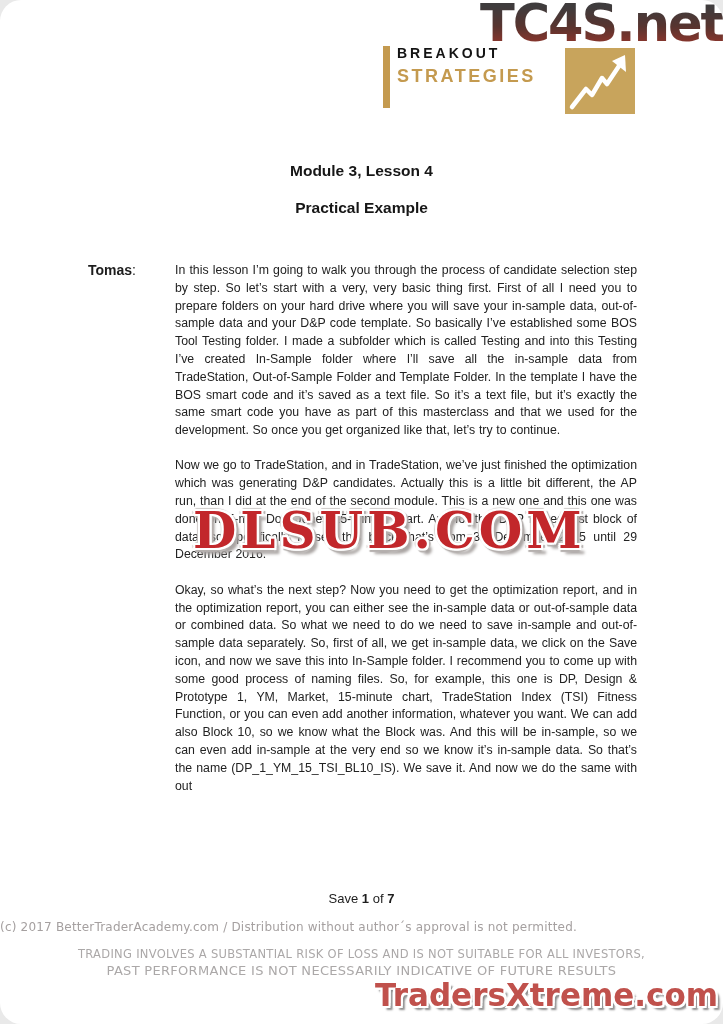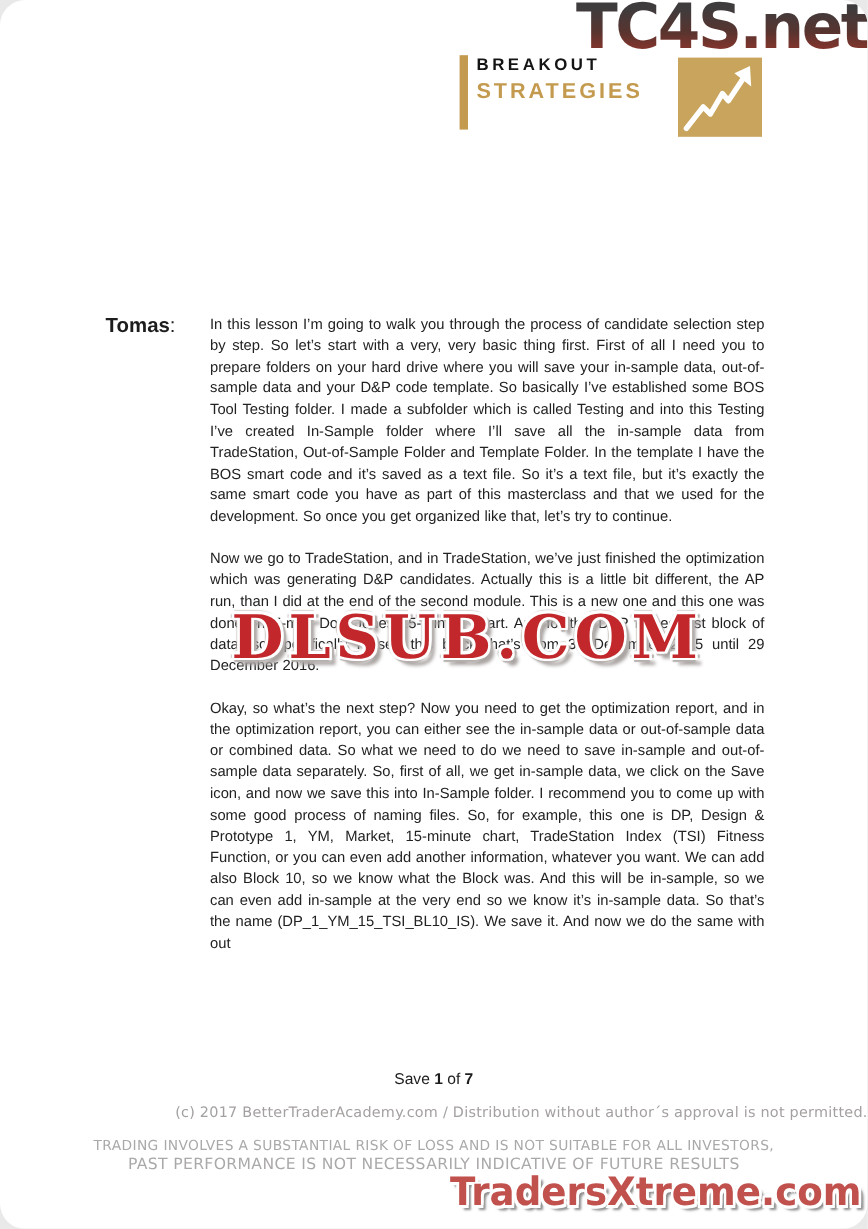--- a/index.html
+++ b/index.html
@@ -48,33 +48,33 @@
   .logo-l2{font-size:18px;font-weight:700;letter-spacing:2.5px;color:#c49a4f;line-height:22px;}
   .logo-l3{font-size:13.5px;font-weight:400;letter-spacing:5.5px;color:#2b2b2b;line-height:19px;}
   .logo-square{position:absolute;left:182px;top:8px;width:70px;height:66px;background:#c8a45c;}
   .logo-square svg{display:block;width:70px;height:66px;}
   
   .titles{position:absolute;top:162px;left:0;width:100%;text-align:center;}
   .title-line{font-size:15.5px;font-weight:700;color:#161616;}
   .title-line + .title-line{margin-top:19px;}
   
   .transcript{position:absolute;top:262px;left:88px;width:549px;}
-  .speaker{position:absolute;left:0;top:0;font-size:17px;color:#1d1d1d;}
+  .speaker{position:absolute;left:0;top:0;font-size:14px;color:#1d1d1d;}
   .speaker b{font-weight:700;}
   .body-col{margin-left:87px;width:462px;}
   .para{
     margin:0 0 17.5px 0;text-align:justify;
     font-size:12.3px;line-height:17.8px;color:#222;
     word-spacing:0.3px;
   }
   
   .pagenum{position:absolute;top:891px;left:0;width:100%;text-align:center;
     font-size:13px;color:#1d1d1d;}
   .pagenum b{font-weight:700;}
-  .copyright{position:absolute;top:920px;left:0;width:100%;text-align:right;
+  .copyright{position:absolute;top:920px;left:0;width:100%;text-align:left;
     font-family:"DejaVu Sans",sans-serif;font-size:12px;color:#a5a0a0;letter-spacing:0.2px;}
   .disc1{position:absolute;top:947px;left:0;width:100%;text-align:center;
     font-family:"DejaVu Sans",sans-serif;font-size:11.5px;color:#aba8a8;letter-spacing:0.3px;}
   .disc2{position:absolute;top:963px;left:0;width:100%;text-align:center;
     font-family:"DejaVu Sans",sans-serif;font-size:13px;color:#aba8a8;letter-spacing:0.3px;}
 </style>
 </head>
 <body>
 
 <div class="page">
@@ -90,20 +90,24 @@
       <div class="logo-l2">STRATEGIES</div>
     </div>
     <div class="logo-square">
       <svg viewBox="0 0 70 66" xmlns="http://www.w3.org/2000/svg">
         <polyline points="7,59 21,41 27,47 37,30 42,36 56,15" fill="none" stroke="#ffffff" stroke-width="4.5" stroke-linecap="round" stroke-linejoin="round"></polyline>
         <polygon points="60,7 61,24 47,13" fill="#ffffff"></polygon>
       </svg>
     </div>
   </div>
 
+  <div class="titles">
+    <div class="title-line">Module 3, Lesson 4</div>
+    <div class="title-line">Practical Example</div>
+  </div>
 
   <div class="transcript">
     <div class="speaker">
       <b>Tomas</b><span>:</span>
     </div>
     <div class="body-col">
       <p class="para">In this lesson I’m going to walk you through the process of candidate selection step by step. So let’s start with a very, very basic thing first. First of all I need you to prepare folders on your hard drive where you will save your in-sample data, out-of-sample data and your D&amp;P code template. So basically I’ve established some BOS Tool Testing folder. I made a subfolder which is called Testing and into this Testing I’ve created In-Sample folder where I’ll save all the in-sample data from TradeStation, Out-of-Sample Folder and Template Folder. In the template I have the BOS smart code and it’s saved as a text file. So it’s a text file, but it’s exactly the same smart code you have as part of this masterclass and that we used for the development. So once you get organized like that, let’s try to continue.</p>
       <p class="para">Now we go to TradeStation, and in TradeStation, we’ve just finished the optimization which was generating D&amp;P candidates. Actually this is a little bit different, the AP run, than I did at the end of the second module. This is a new one and this one was done on E-mini Dow Jones 15-minute chart. And for this D&amp;P I used last block of data, so specifically I used this block that’s from 30 December 2015 until 29 December 2016.</p>
       <p class="para">Okay, so what’s the next step? Now you need to get the optimization report, and in the optimization report, you can either see the in-sample data or out-of-sample data or combined data. So what we need to do we need to save in-sample and out-of-sample data separately. So, first of all, we get in-sample data, we click on the Save icon, and now we save this into In-Sample folder. I recommend you to come up with some good process of naming files. So, for example, this one is DP, Design &amp; Prototype 1, YM, Market, 15-minute chart, TradeStation Index (TSI) Fitness Function, or you can even add another information, whatever you want. We can add also Block 10, so we know what the Block was. And this will be in-sample, so we can even add in-sample at the very end so we know it’s in-sample data. So that’s the name (DP_1_YM_15_TSI_BL10_IS). We save it. And now we do the same with out</p>
     </div>

